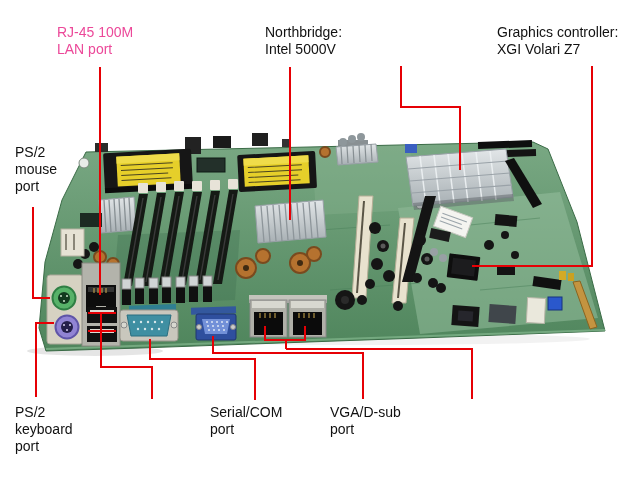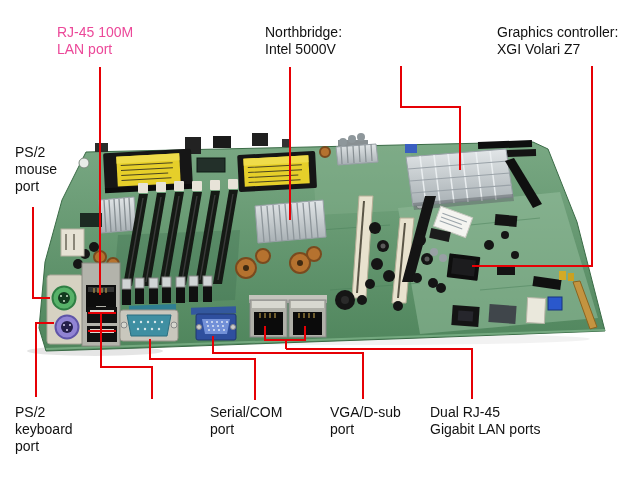--- a/index.html
+++ b/index.html
@@ -317,15 +317,13 @@
   <div class="annot" style="left: 15px; top: 144px; color: rgb(17, 17, 17);">PS/2
 mouse
 port</div>
   <div class="annot" style="left: 15px; top: 404px; color: rgb(17, 17, 17);">PS/2
 keyboard
 port</div>
   <div class="annot" style="left: 210px; top: 404px; color: rgb(17, 17, 17);">Serial/COM
 port</div>
   <div class="annot" style="left: 318px; top: 404px; color: rgb(17, 17, 17); margin-left: 12px;">VGA/D-sub
 port</div>
-  <div class="annot" style="left: 430px; top: 404px; color: rgb(17, 17, 17);">Dual RJ-45
-Gigabit LAN ports</div>
 </div>
 
 </body></html>

